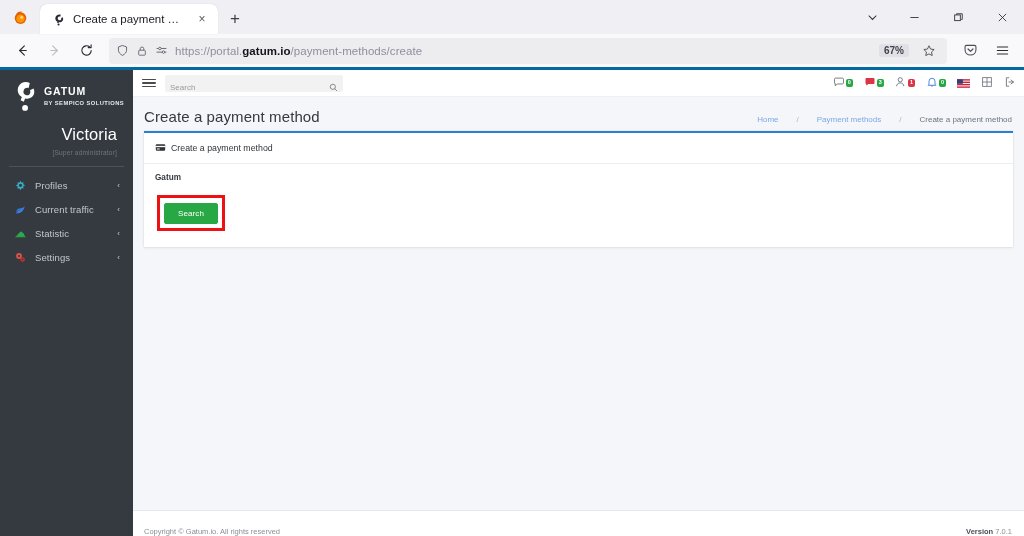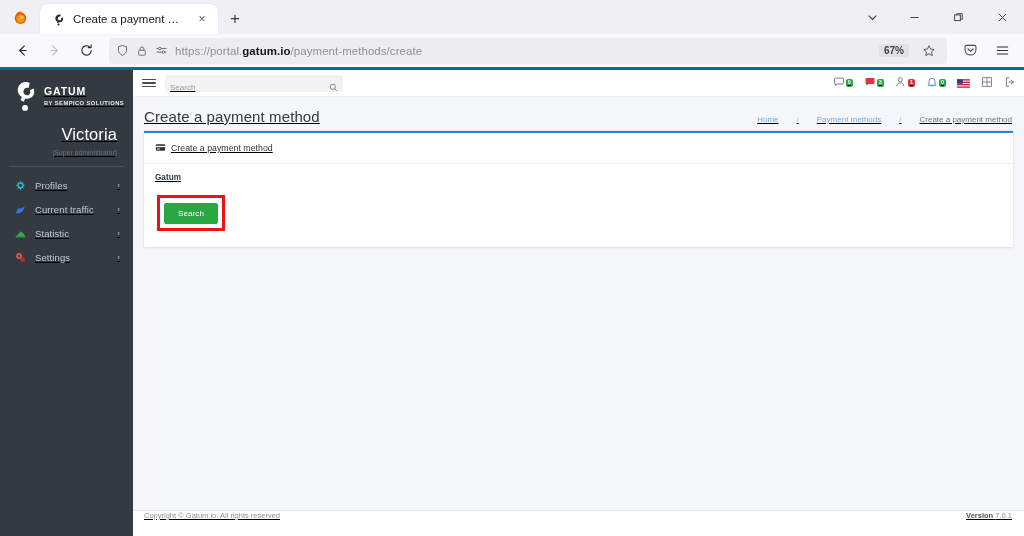--- a/index.html
+++ b/index.html
@@ -52,21 +52,21 @@
   .url-text { font-size: 11.5px; color: #8f8f9d; white-space: nowrap; flex: 1; letter-spacing: .05px;}
   .url-text b { color: #15141a; font-weight: 700; }
   .zoom-badge {
     font-size: 10px; color: #43424a; background: #e0e0e6; border-radius: 3px;
     padding: 1px 5px; margin-right: 2px; flex: none; font-weight: bold;
   }
   .star { width:22px;height:22px;display:flex;align-items:center;justify-content:center;color:#4b4b55;flex:none;}
   .nav-right { display:flex; align-items:center; gap:2px; }
 
   
-  .viewport { flex: 1; display: flex; background: #bef264; overflow: hidden; position: relative; text-decoration: underline; }
+  .viewport { flex: 1; display: flex; background: #bef264; overflow: hidden; position: relative; }
 
   
   .sidebar {
     width: 133px; background: #343a40; color: #c2c7d0; flex: none;
     display: flex; flex-direction: column;
   }
   .brand { display:flex; align-items:center; gap: 7px; padding: 9px 8px 10px 12px; }
   .brand-mark { width: 25px; height: 34px; flex:none; }
   .brand-txt { line-height: 1.08; }
   .brand-name { font-size: 10.5px; font-weight: 700; letter-spacing: .9px; color: #fff; }
@@ -141,21 +141,21 @@
   }
   .btn-create {
     display:inline-block; background: #28a745; color:#fff; font-size: 8px;
     padding: 5px 13px; border-radius: 2px; border: 1px solid #28a745;
     letter-spacing: .1px;
   }
 
   .spacer { flex: 1; }
   .footer {
     background: #fff; border-top: 1px solid #e6e8ea; height: 26px;
-    display:flex; align-items:flex-start; padding: 0 12px 0 11px;
+    display:flex; align-items:flex-end; padding: 0 12px 0 11px;
     font-size: 7.5px; color: #8a9097;
   }
   .footer .ver { margin-left: auto; }
   .footer .ver b { color: #4a5056; font-weight: 700; }
 </style>
 </head>
 <body>
 
 <div class="browser">
 

